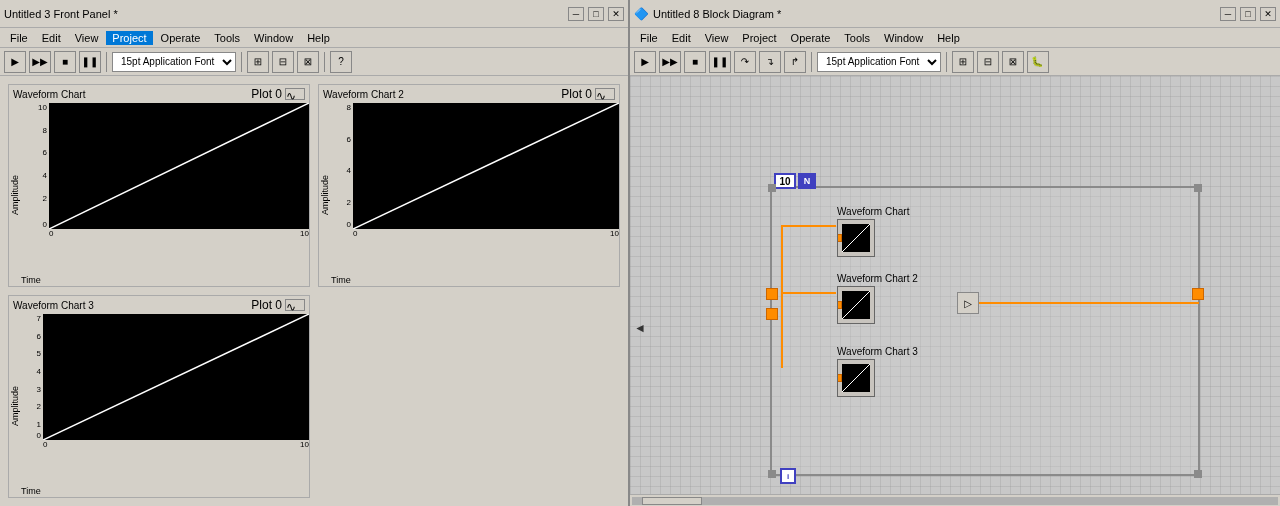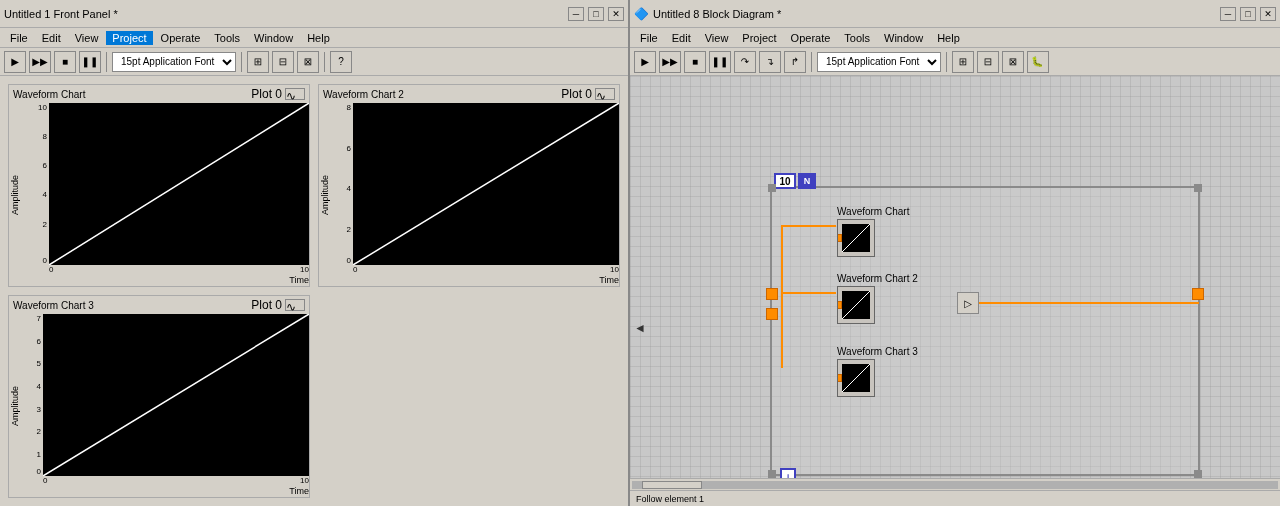--- a/index.html
+++ b/index.html
@@ -154,23 +154,24 @@
     .chart-canvas svg {
       position: absolute;
       top: 0; left: 0;
       width: 100%; height: 100%;
     }
     .y-axis-area {
       width: 28px;
       position: relative;
     }
     .x-axis-label {
-      text-align: right;
+      text-align: left;
       font-size: 9px;
       padding: 1px 0;
+      margin-top: 36px;
     }
 
     
     .block-diagram {
       width: 650px;
       height: 506px;
       background: #d4d0c8;
       display: flex;
       flex-direction: column;
     }
@@ -309,21 +310,21 @@
       font-size: 9px;
       gap: 8px;
     }
   </style>
 </head>
 <body>
 
 <div class="front-panel">
 
   <div class="window-titlebar">
-    <span class="window-title">Untitled 1 Front Panel *</span>
+    <span class="window-title">Untitled 3 Front Panel *</span>
     <div class="window-controls">
       <div class="win-btn">─</div>
       <div class="win-btn">□</div>
       <div class="win-btn">✕</div>
     </div>
   </div>
 
   <div class="menu-bar">
     <span class="menu-item">File</span>
     <span class="menu-item">Edit</span>
@@ -585,16 +586,13 @@
     <div style="position:absolute; top:245px; left:4px; font-size:12px; color:#333; cursor:pointer;">◄</div>
 
   </div>
 
   <div class="bd-scrollbar">
     <div class="scrollbar-track">
       <div class="scrollbar-thumb"></div>
     </div>
   </div>
 
-  <div class="status-bar">
-    <span>Follow element 1</span>
-  </div>
 </div>
 
 </body></html>

